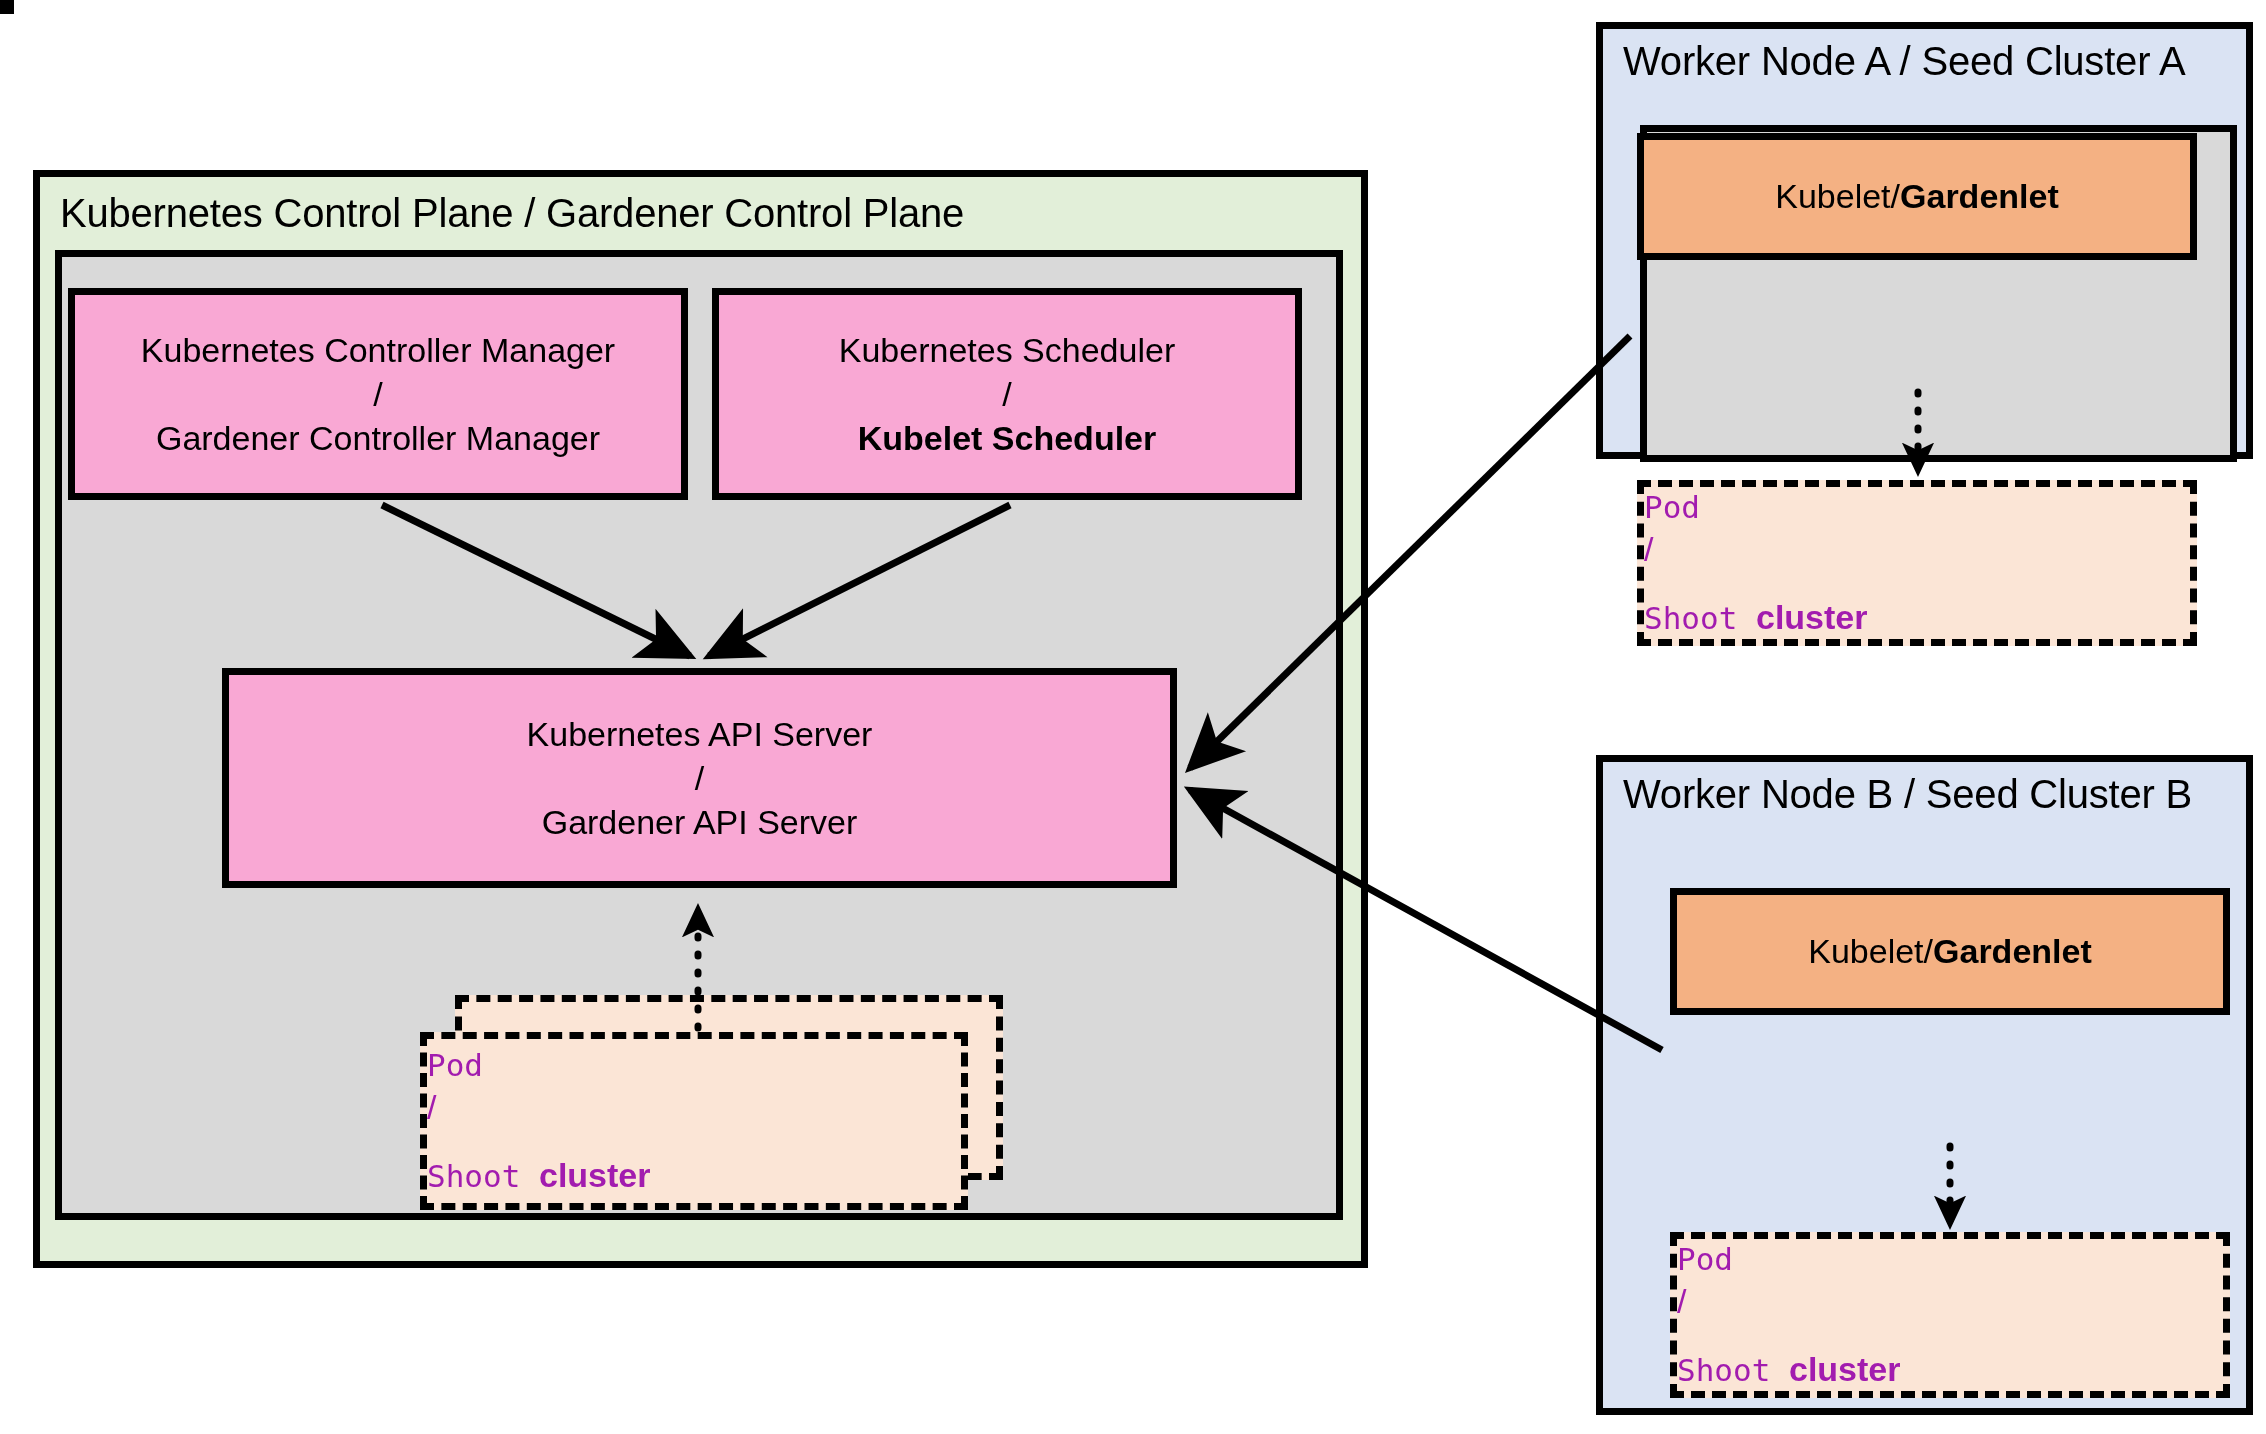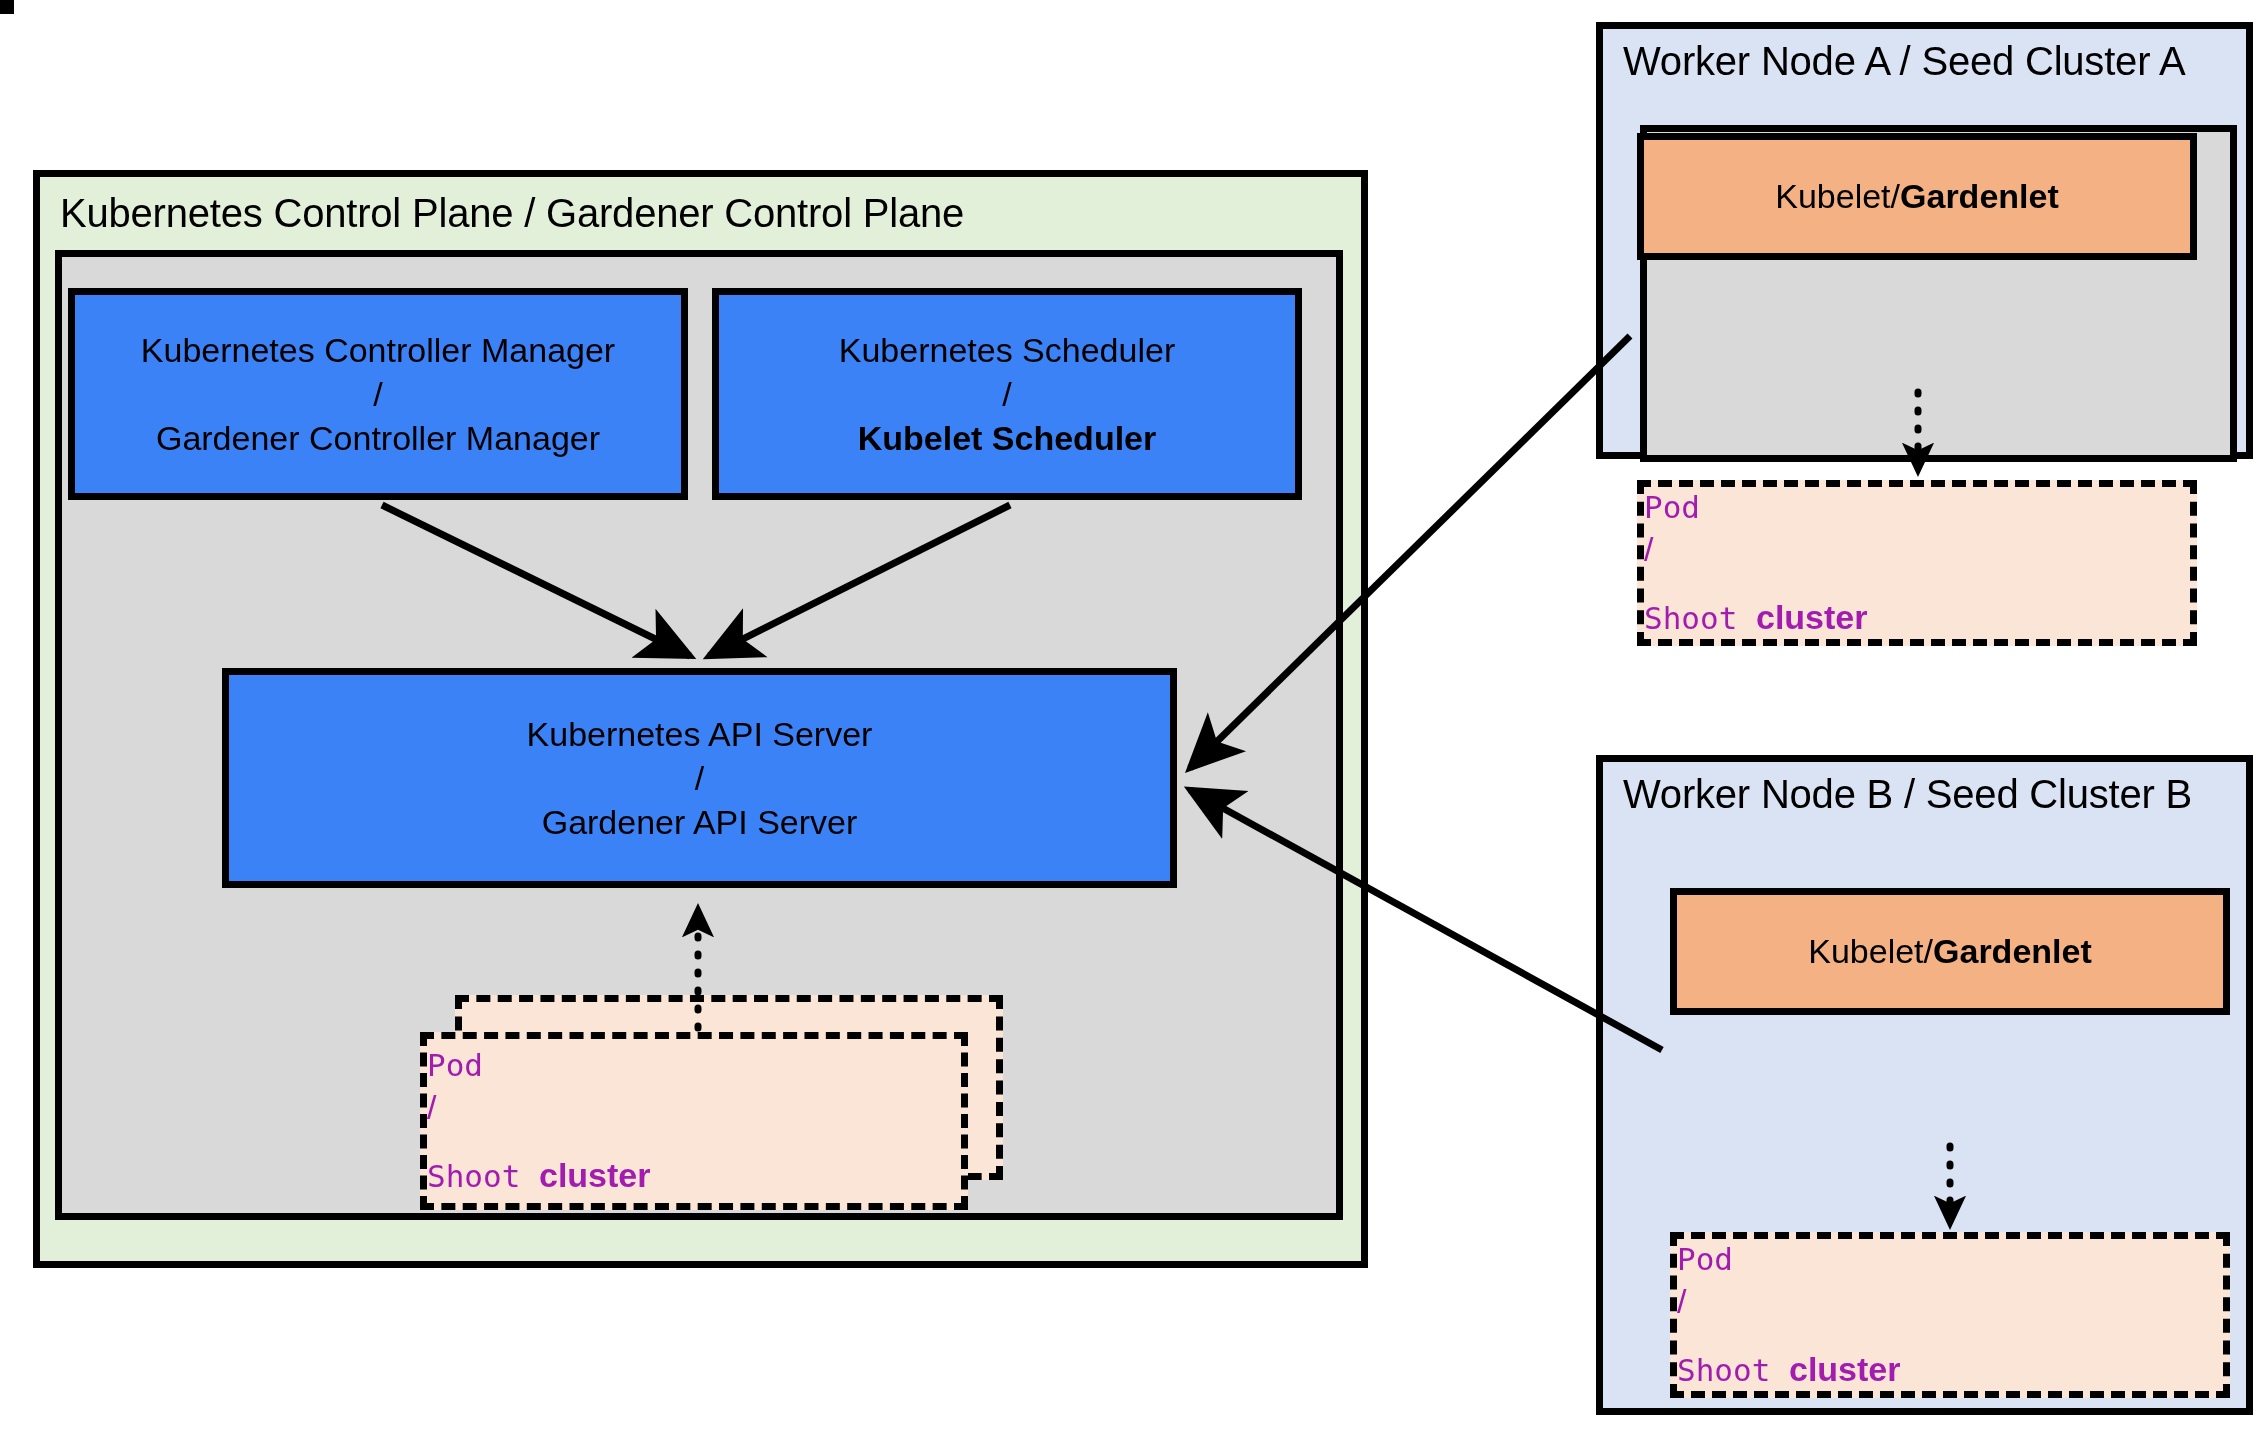--- a/index.html
+++ b/index.html
@@ -39,21 +39,21 @@
   }
   .cp-inner {
     left: 55px; top: 250px;
     width: 1288px; height: 970px;
     background: #d9d9d9;
     border: 7px solid #000000;
   }
 
   
   .gbox {
-    background: #3b82f6;
+    background: #f9a8d4;
     border: 7px solid #000000;
     display: flex;
     flex-direction: column;
     align-items: center;
     justify-content: center;
     text-align: center;
     line-height: 1.30;
     font-size: 34px;
     color: #000;
   }

